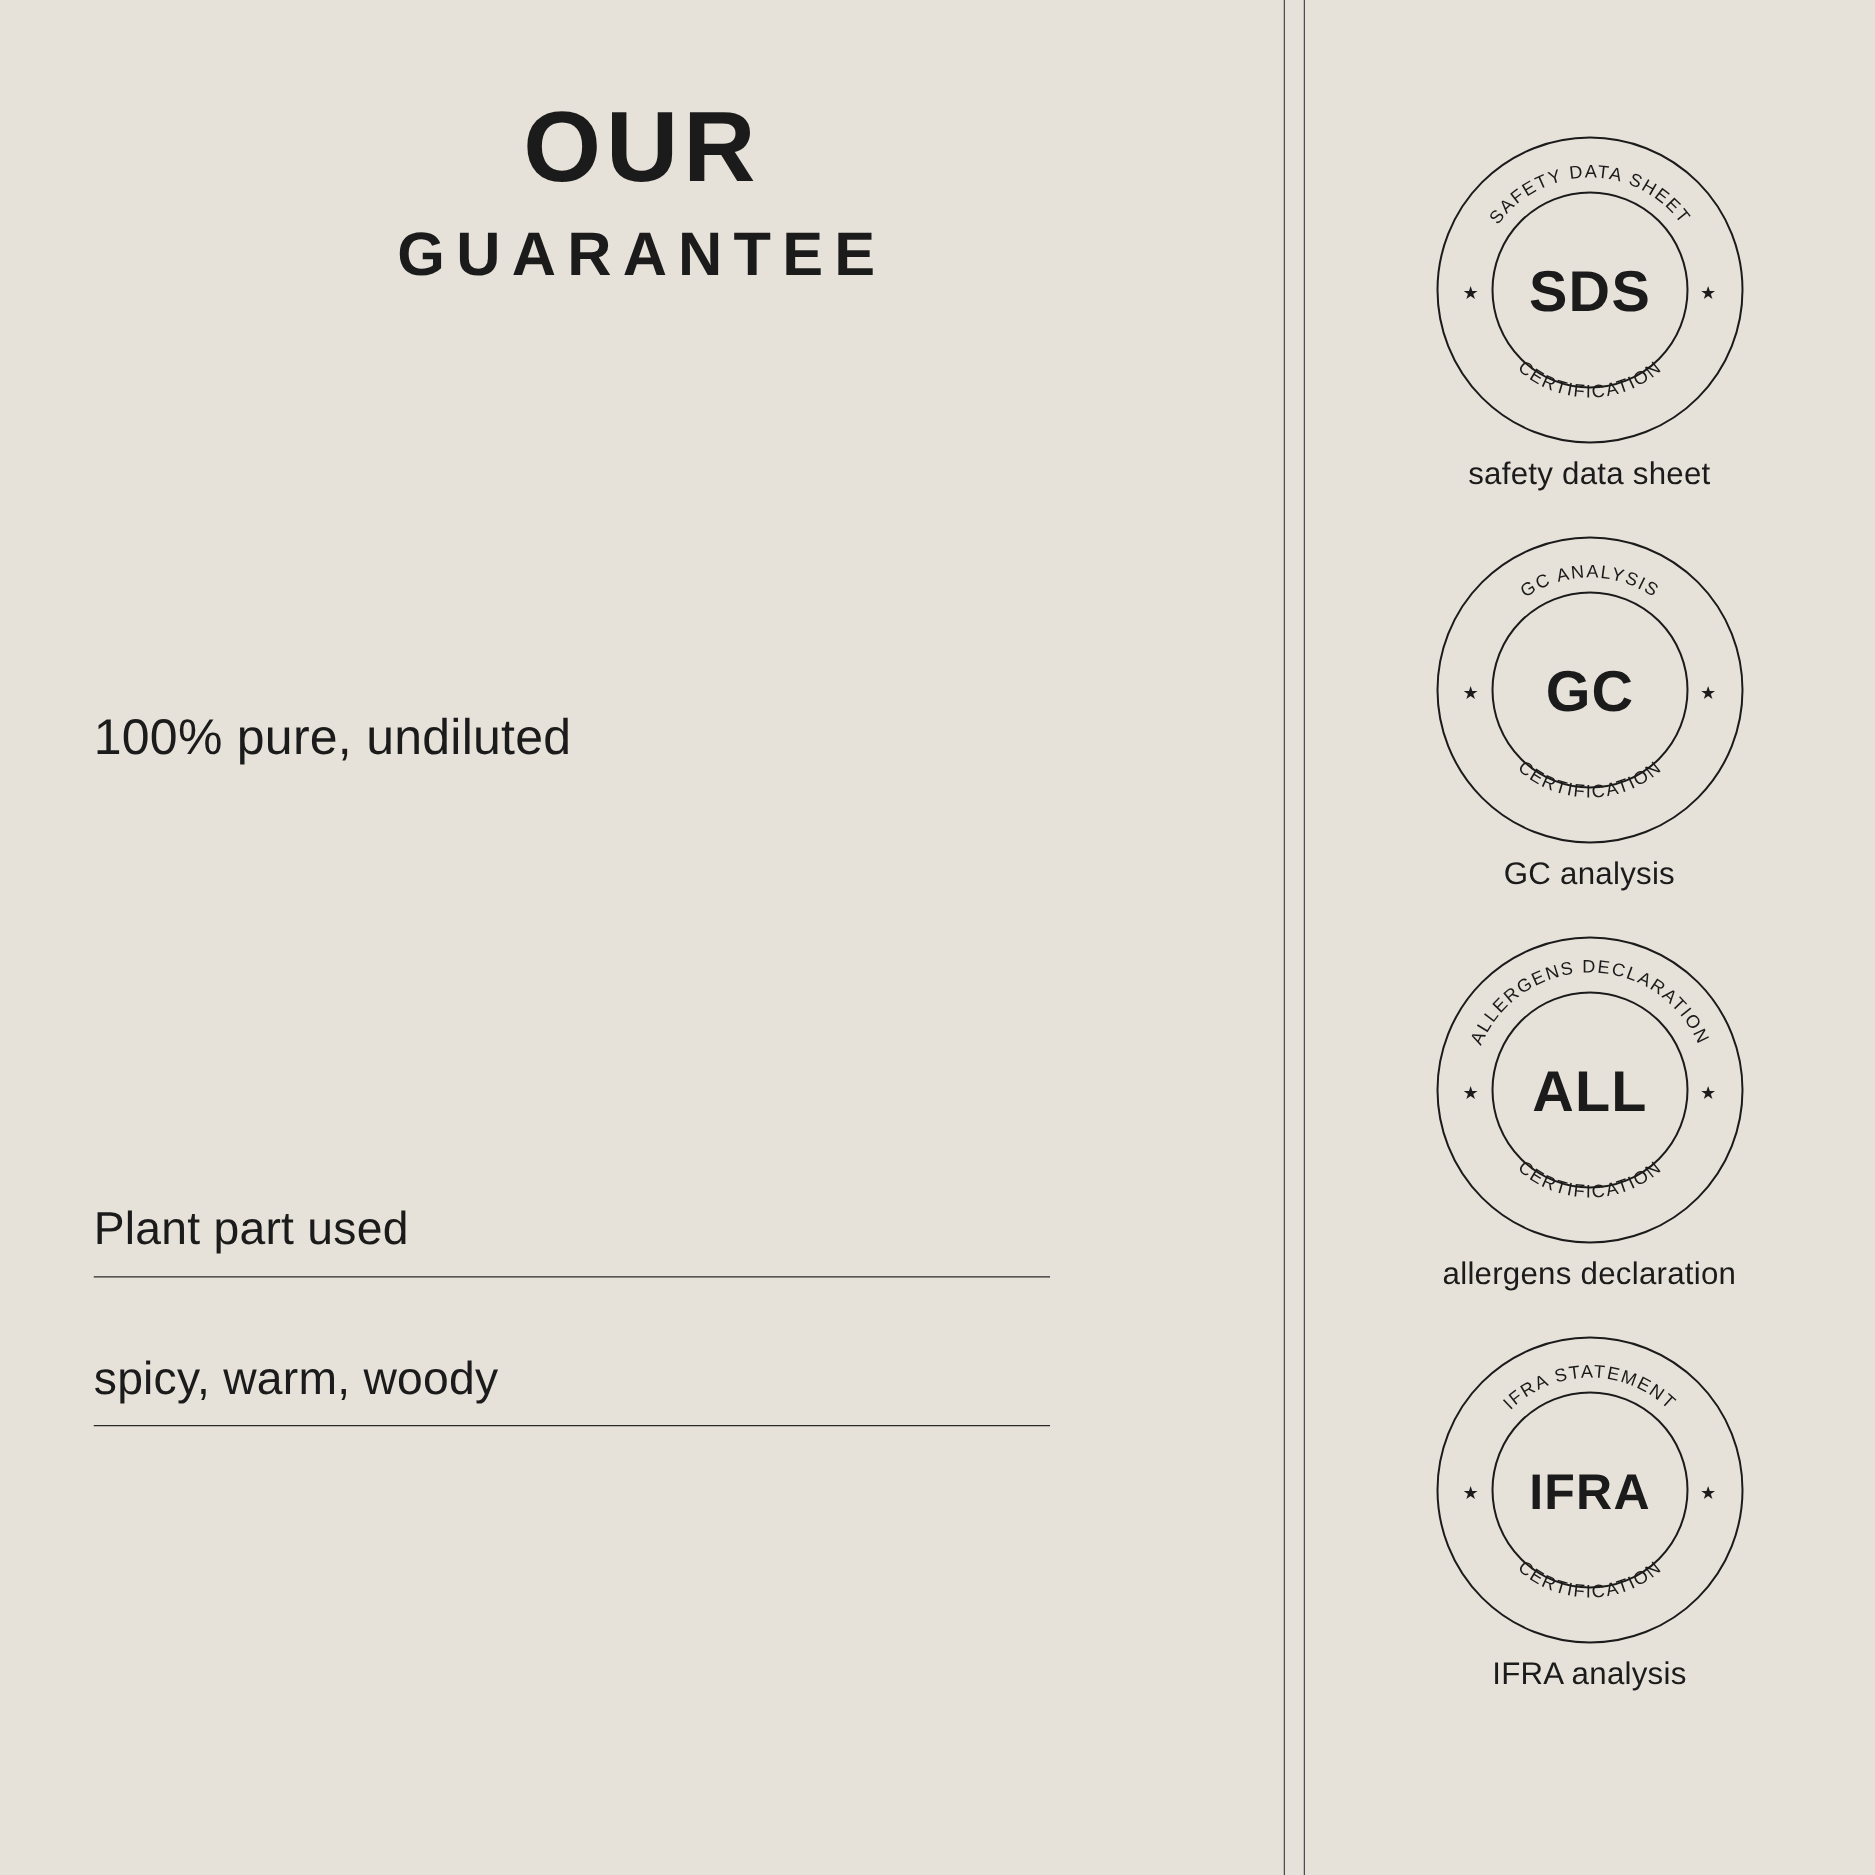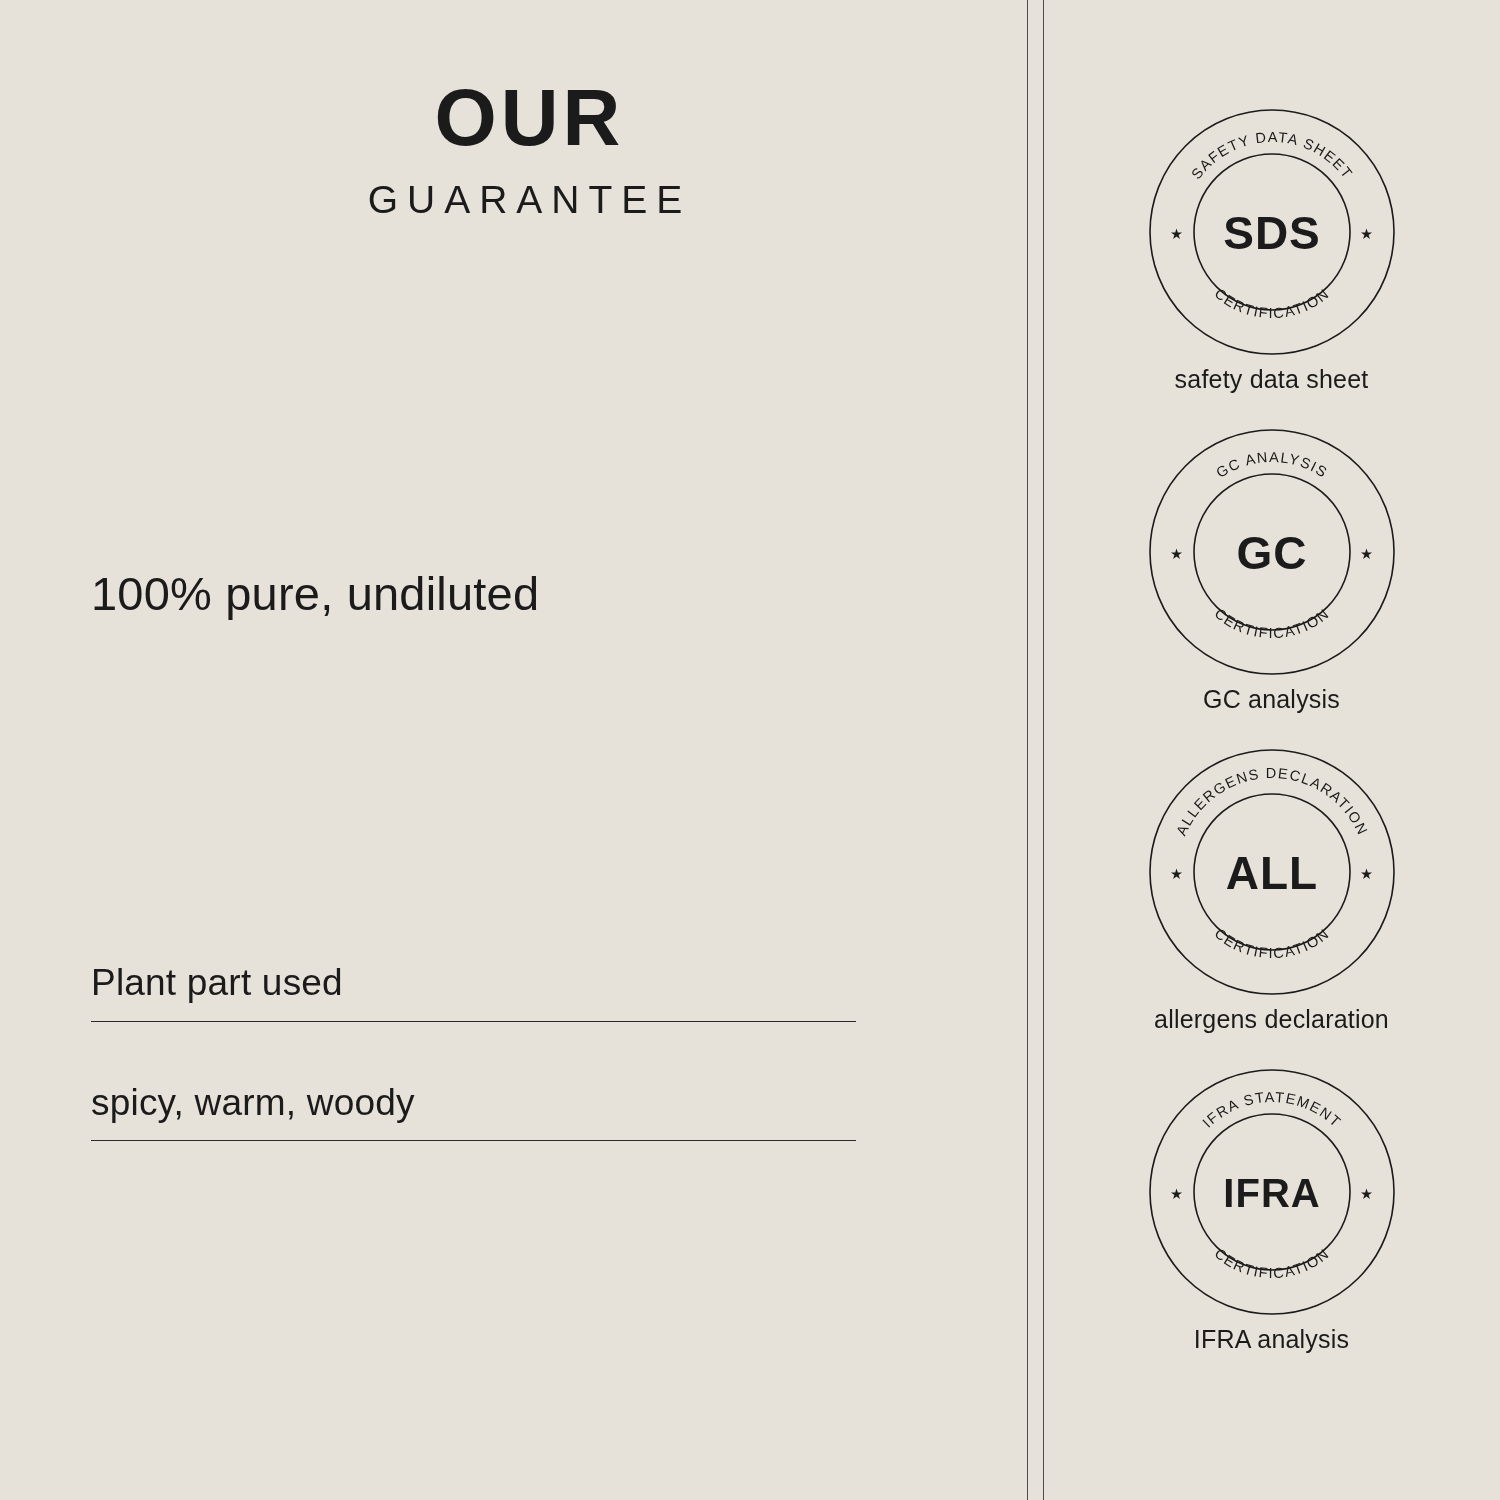--- a/index.html
+++ b/index.html
@@ -29,56 +29,56 @@
     width: 1px;
     background: #1b1b1b;
     opacity: .75;
   }
   .divider.left  { left: 1027px; }
   .divider.right { left: 1043px; }
 
   
   .left-col {
     position: absolute;
-    left: 16px;
+    left: 0;
     top: 0;
     width: 1027px;
     height: 1288px;
   }
 
   .heading-block {
     position: absolute;
     top: 78px;
     left: 0;
     width: 1027px;
     text-align: center;
   }
   .heading-main {
     font-size: 80px;
     font-weight: 700;
     letter-spacing: 4px;
     line-height: 1;
     margin: 0;
   }
   .heading-sub {
-    font-size: 39px;
-    font-weight: 400;
+    font-size: 49px;
+    font-weight: 700;
     letter-spacing: 9px;
     line-height: 1;
     margin: 22px 0 0 0;
   }
 
   .product-block {
     position: absolute;
     left: 75px;
     top: 568px;
     width: 860px;
   }
   .purity-line {
-    font-size: 47px;
+    font-size: 40px;
     font-weight: 400;
     line-height: 1.1;
     letter-spacing: .2px;
     margin: 0;
   }
   .product-name {
     font-size: 73px;
     font-weight: 700;
     letter-spacing: 1.5px;
     line-height: 1;

